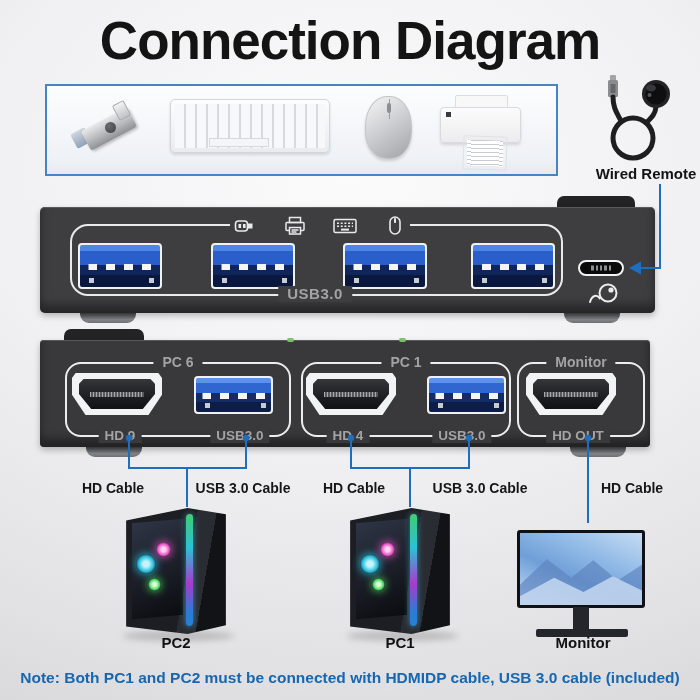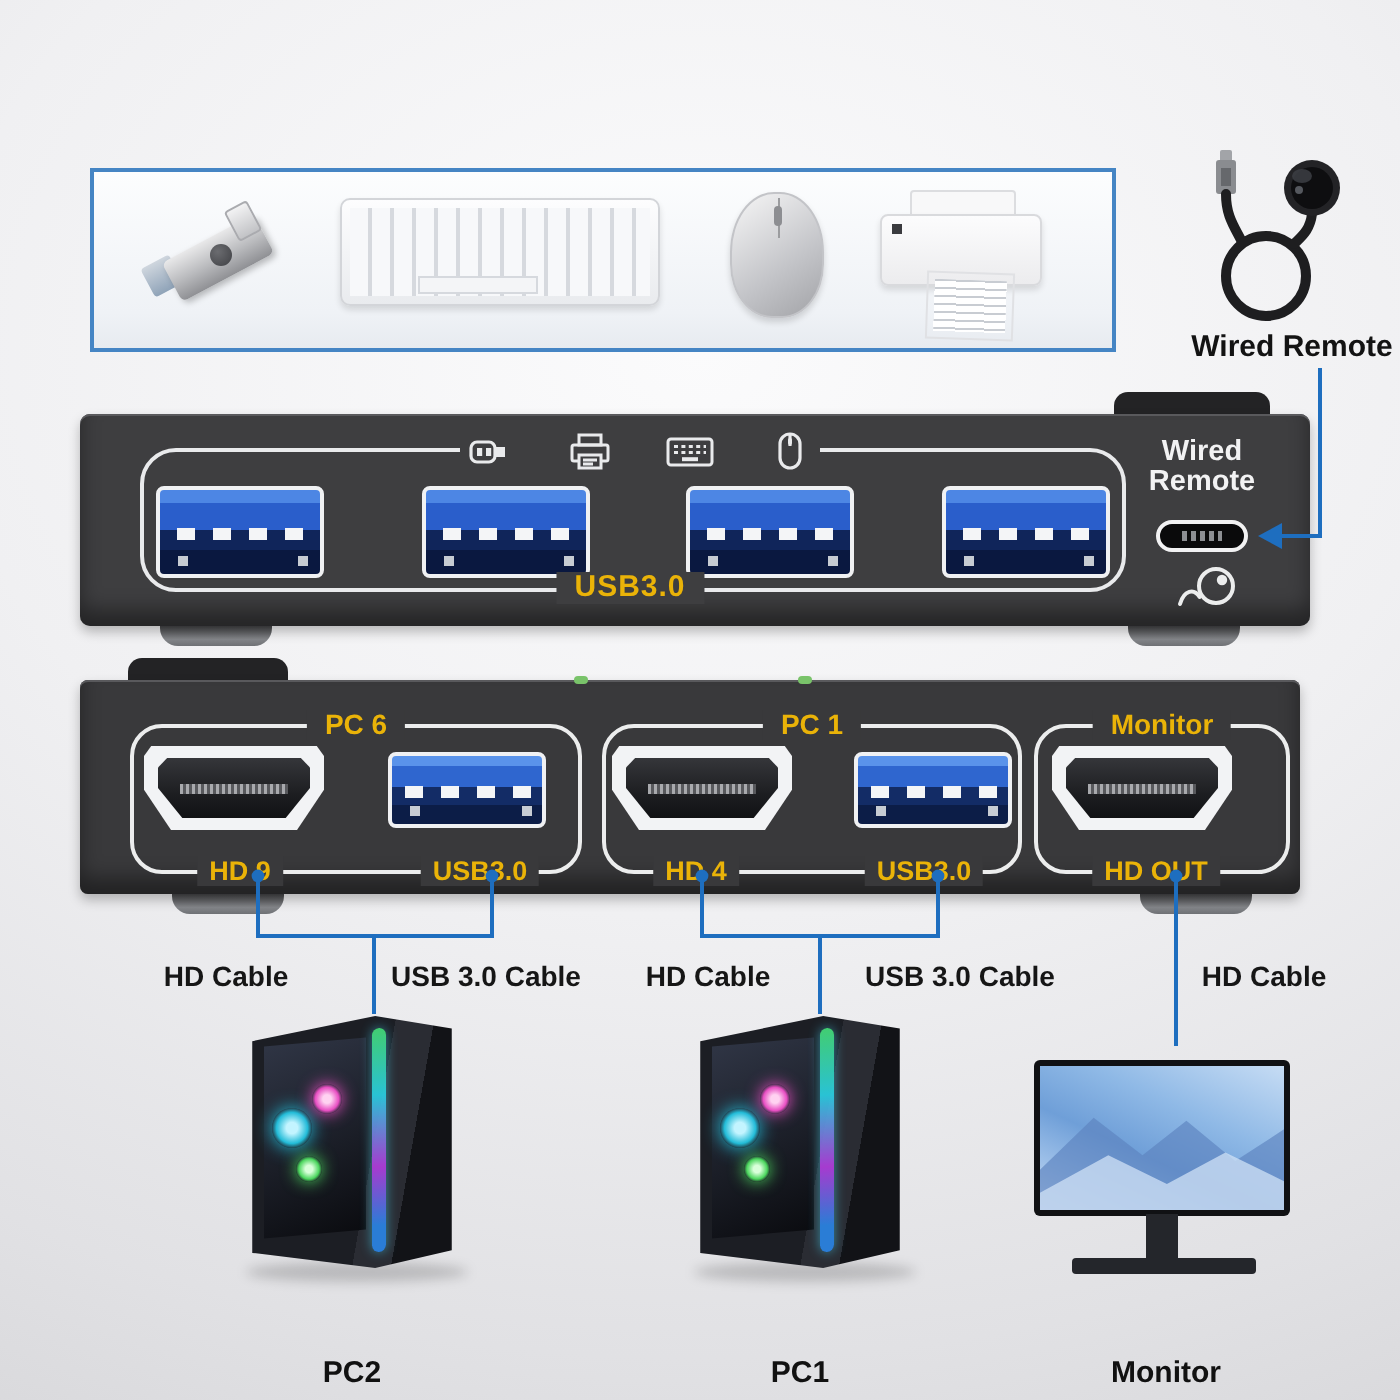--- a/index.html
+++ b/index.html
@@ -65,21 +65,21 @@
   .foot{border-radius:0 0 9px 9px;background:linear-gradient(180deg,#39393b,#85878b 70%,#6e7074);}
   .f1a{left:80px;top:312px;width:56px;height:11px;}
   .f1b{left:564px;top:312px;width:56px;height:11px;}
   .f2a{left:86px;top:446px;width:56px;height:11px;}
   .f2b{left:570px;top:446px;width:56px;height:11px;}
 
   .outline{position:absolute;border:2px solid #e9eaec;border-radius:18px;box-sizing:border-box;}
   .p1outline{left:30px;top:17px;width:493px;height:72px;}
   .iconmask{position:absolute;left:190px;top:6px;width:180px;height:24px;background:#3e3e40;}
   .p1icon{position:absolute;top:8px;width:24px;height:22px;}
-  .glabel{position:absolute;transform:translateX(-50%);background:#3e3e40;padding:0 9px;color:#eab308;
+  .glabel{position:absolute;transform:translateX(-50%);background:#3e3e40;padding:0 9px;color:#a3a3a3;
     font-weight:bold;white-space:nowrap;}
   .p1usb{left:275px;top:79px;font-size:15px;letter-spacing:.5px;line-height:16px;}
   .p1remote{position:absolute;left:516px;top:12px;width:90px;text-align:center;color:#f2f2f3;
     font-size:14.5px;font-weight:bold;line-height:15px;}
   .microusb{position:absolute;left:538px;top:53px;width:46px;height:16px;border:2.5px solid #f2f2f3;
     border-radius:8px;background:#0a0a0b;box-sizing:border-box;}
   .microusb .pins{position:absolute;left:50%;top:50%;width:20px;height:5px;transform:translate(-50%,-50%);
     background:repeating-linear-gradient(90deg,#8d8f93 0 2.5px,rgba(0,0,0,0) 2.5px 4.5px);}
   .mouseglyph{position:absolute;left:547px;top:74px;width:34px;height:28px;}
 
@@ -138,29 +138,30 @@
   .monscreen{left:517px;top:530px;width:128px;height:78px;background:#101114;border-radius:3px;padding:3px;box-sizing:border-box;}
   .monscreen .wall{position:absolute;inset:3px;overflow:hidden;
     background:linear-gradient(205deg,#c6dcf4 0%,#8fb9e6 35%,#6f9fd8 60%,#9cbfe8 80%,#cdddf3 100%);}
   .monscreen .m1{position:absolute;inset:0;background:rgba(92,130,190,.65);
     clip-path:polygon(0 72%,22% 36%,42% 62%,60% 38%,80% 66%,100% 44%,100% 100%,0 100%);}
   .monscreen .m2{position:absolute;inset:0;background:rgba(208,225,246,.75);
     clip-path:polygon(0 88%,28% 62%,52% 82%,76% 60%,100% 80%,100% 100%,0 100%);}
   .neck{left:573px;top:607px;width:16px;height:23px;background:#24262b;}
   .base{left:536px;top:629px;width:92px;height:8px;background:#24262b;border-radius:2px;}
 
-  .endlabel{top:634px;transform:translateX(-50%);font-size:15px;font-weight:bold;color:#111;margin-top:44px;}
+  .endlabel{top:634px;transform:translateX(-50%);font-size:15px;font-weight:bold;color:#111;}
 
   .note{left:0;top:669px;width:700px;text-align:center;font-size:15.5px;font-weight:bold;color:#1667b1;}
 </style>
 </head>
 <body>
 
 <div class="stage">
 
+  <div class="abs title">Connection Diagram</div>
 
   <div class="abs devbox">
     <div class="abs udisk">
       <div class="plug"></div>
         <div class="body"></div>
         <div class="cap"></div>
         <div class="dot"></div>
     </div>
     <div class="abs kb">
         <div class="keys"></div>
@@ -247,24 +248,20 @@
         <div class="pads"></div>
         <div class="notch"></div>
       </div>
     <div class="usbport p1port" style="left:431px">
         <div class="pads"></div>
         <div class="notch"></div>
       </div>
 
     <span class="glabel p1usb">USB3.0</span>
 
-    <div class="p1remote">
-      <span>Wired</span><br>
-      <span>Remote</span>
-    </div>
     <div class="microusb">
         <div class="pins"></div>
       </div>
     <svg class="mouseglyph" viewBox="0 0 34 28">
       <circle cx="21" cy="12" r="8.5" stroke="#eceded" stroke-width="2" fill="none"></circle>
       <circle cx="24" cy="9" r="2.6" fill="#eceded"></circle>
       <path d="M3 21 C5 14 10 13 12.8 17.5" stroke="#eceded" stroke-width="2" fill="none" stroke-linecap="round"></path>
     </svg>
   </div>
 
@@ -357,13 +354,14 @@
         <div class="m2"></div>
       </div>
   </div>
   <div class="abs neck"></div>
   <div class="abs base"></div>
 
   <span class="abs endlabel" style="left:176px">PC2</span>
   <span class="abs endlabel" style="left:400px">PC1</span>
   <span class="abs endlabel" style="left:583px">Monitor</span>
 
+  <div class="abs note">Note: Both PC1 and PC2 must be connected with HDMIDP cable, USB 3.0 cable (included)</div>
 </div>
 
 </body></html>

